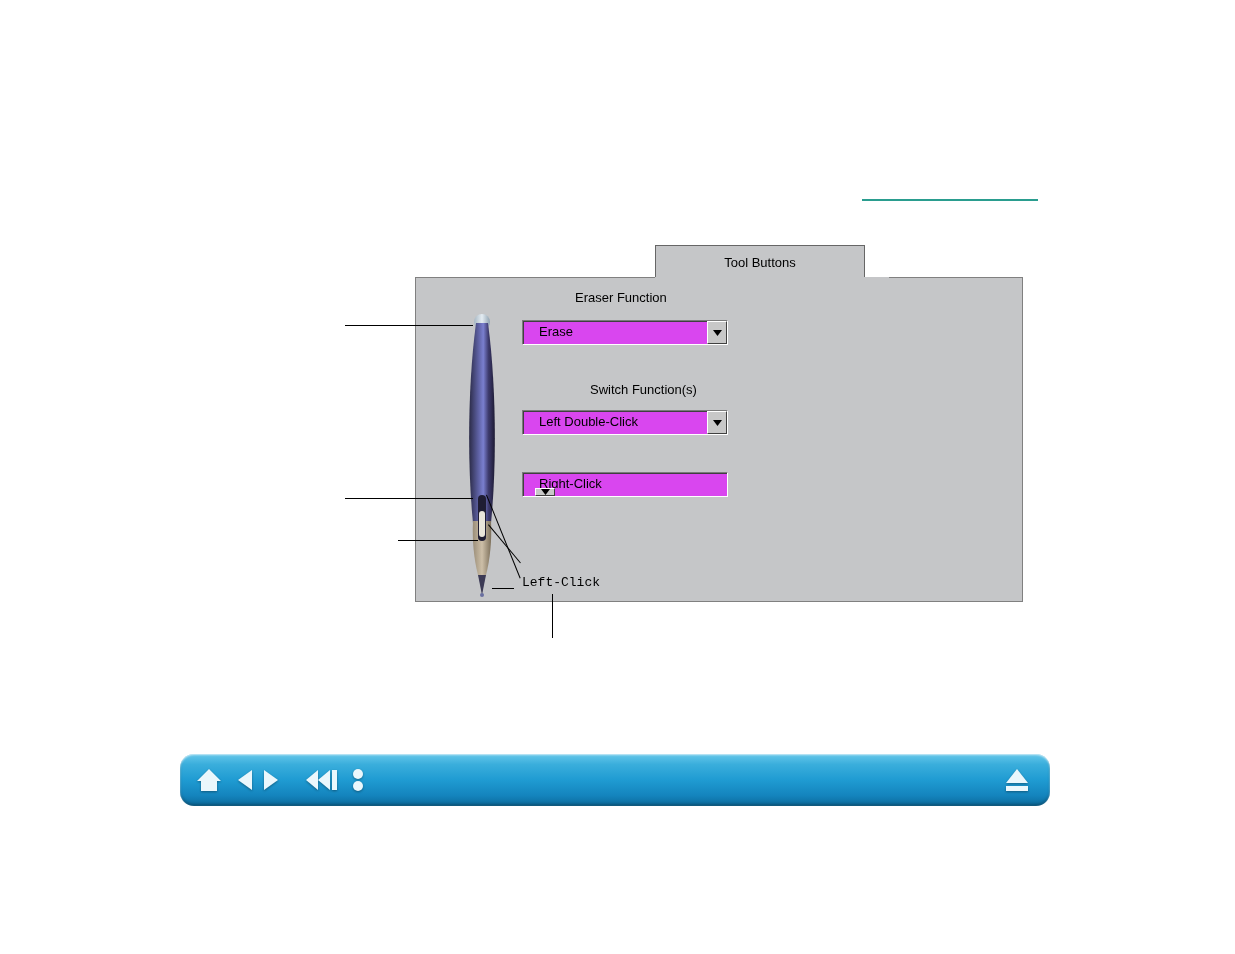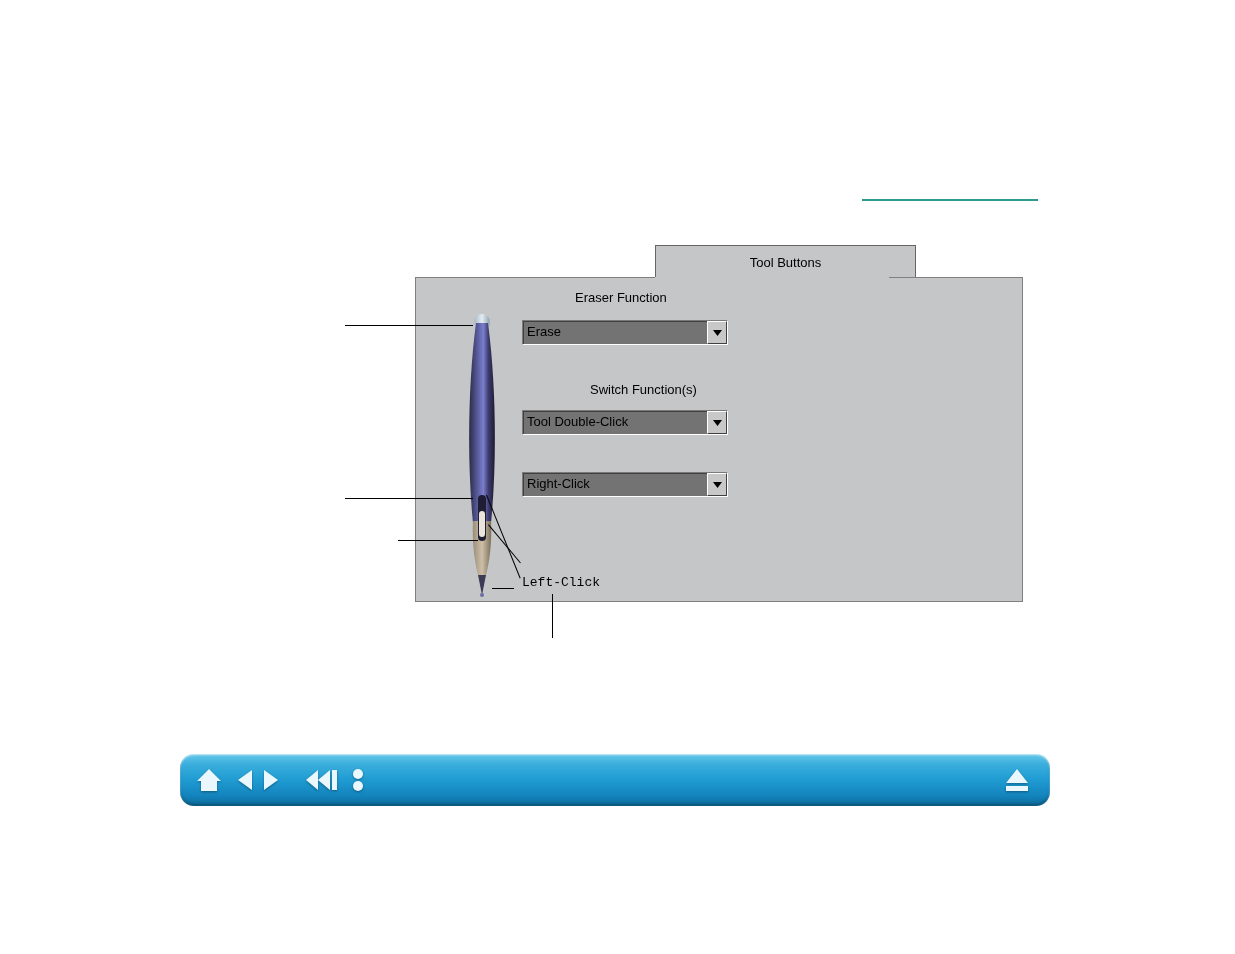--- a/index.html
+++ b/index.html
@@ -22,21 +22,21 @@
     width: 176px;
     height: 0;
     border-top: 2px solid #2a9d8f;
   }
 
   
   .tab {
     position: absolute;
     left: 655px;
     top: 245px;
-    width: 261px;
+    width: 210px;
     height: 33px;
     border: 1px solid #666;
     border-bottom: none;
     background: #c5c6c8;
     display: flex;
     align-items: center;
     justify-content: center;
     font-size: 13px;
   }
 
@@ -69,26 +69,27 @@
   .eraser-label { left: 575px; top: 290px; text-align: center; }
   .switch-label { left: 570px; top: 382px; margin-left: 20px; }
   .leftclick-label { left: 522px; top: 575px; font-family: Liberation Mono, monospace; }
 
   
   .dropdown {
     position: absolute;
     width: 206px;
     height: 25px;
     display: flex;
-    background: #737373;
+    background: #d946ef;
     border-top: 1px solid #7a7a7a;
     border-left: 1px solid #7a7a7a;
     border-right: 1px solid #fff;
     border-bottom: 1px solid #fff;
     box-shadow: inset 1px 1px 0 #404040;
+    padding-left: 12px;
   }
   .dropdown-text {
     flex: 1;
     padding: 3px 6px 0 4px;
     font-size: 13px;
     color: #000;
     white-space: nowrap;
     overflow: hidden;
   }
   .dropdown-btn {
@@ -97,21 +98,21 @@
     border: 1px solid #fff;
     border-right-color: #404040;
     border-bottom-color: #404040;
     display: flex;
     align-items: center;
     justify-content: center;
   }
   .dropdown-btn svg { display:block; }
   .dd-eraser { left: 522px; top: 320px; }
   .dd-upper  { left: 522px; top: 410px; }
-  .dd-lower  { left: 522px; top: 472px; }
+  .dd-lower  { left: 522px; top: 472px; flex-direction: column; }
 
   
   .pen {
     position: absolute;
     left: 462px;
     top: 313px;
     width: 40px;
     height: 285px;
   }
 
@@ -190,21 +191,21 @@
 <div class="dropdown dd-eraser">
   <div class="dropdown-text">Erase</div>
   <div class="dropdown-btn">
     <svg width="9" height="6" viewBox="0 0 9 6">
         <polygon points="0,0 9,0 4.5,6" fill="#000"></polygon>
       </svg>
   </div>
 </div>
 
 <div class="dropdown dd-upper">
-  <div class="dropdown-text">Tool Double-Click</div>
+  <div class="dropdown-text">Left Double-Click</div>
   <div class="dropdown-btn">
     <svg width="9" height="6" viewBox="0 0 9 6">
         <polygon points="0,0 9,0 4.5,6" fill="#000"></polygon>
       </svg>
   </div>
 </div>
 
 <div class="dropdown dd-lower">
   <div class="dropdown-text">Right-Click</div>
   <div class="dropdown-btn">

